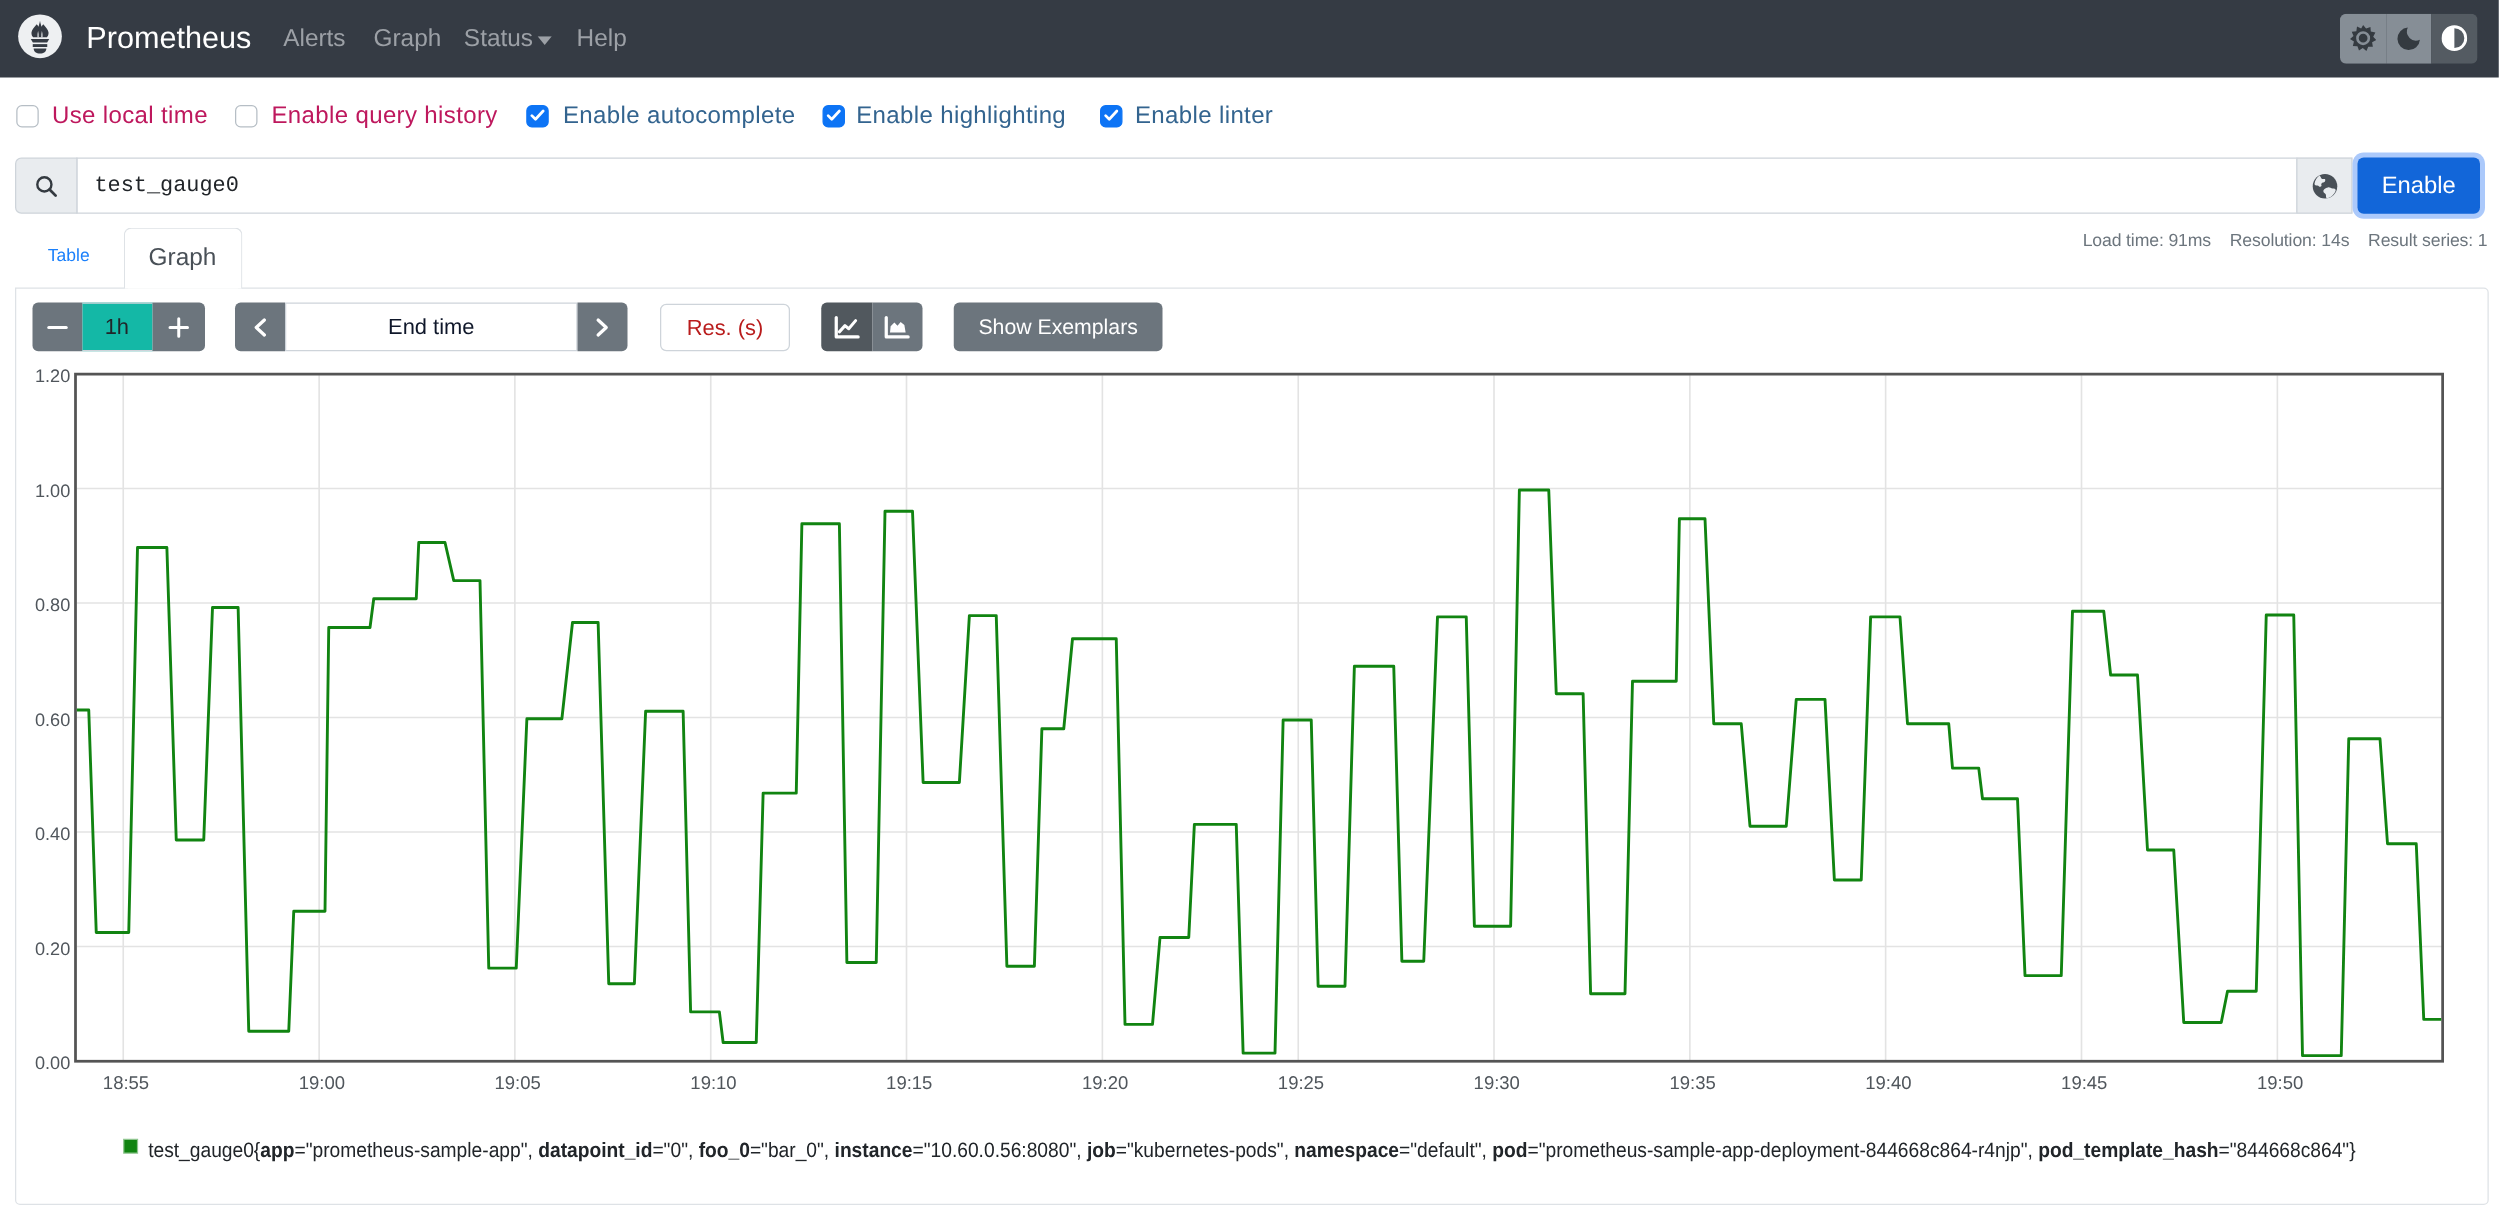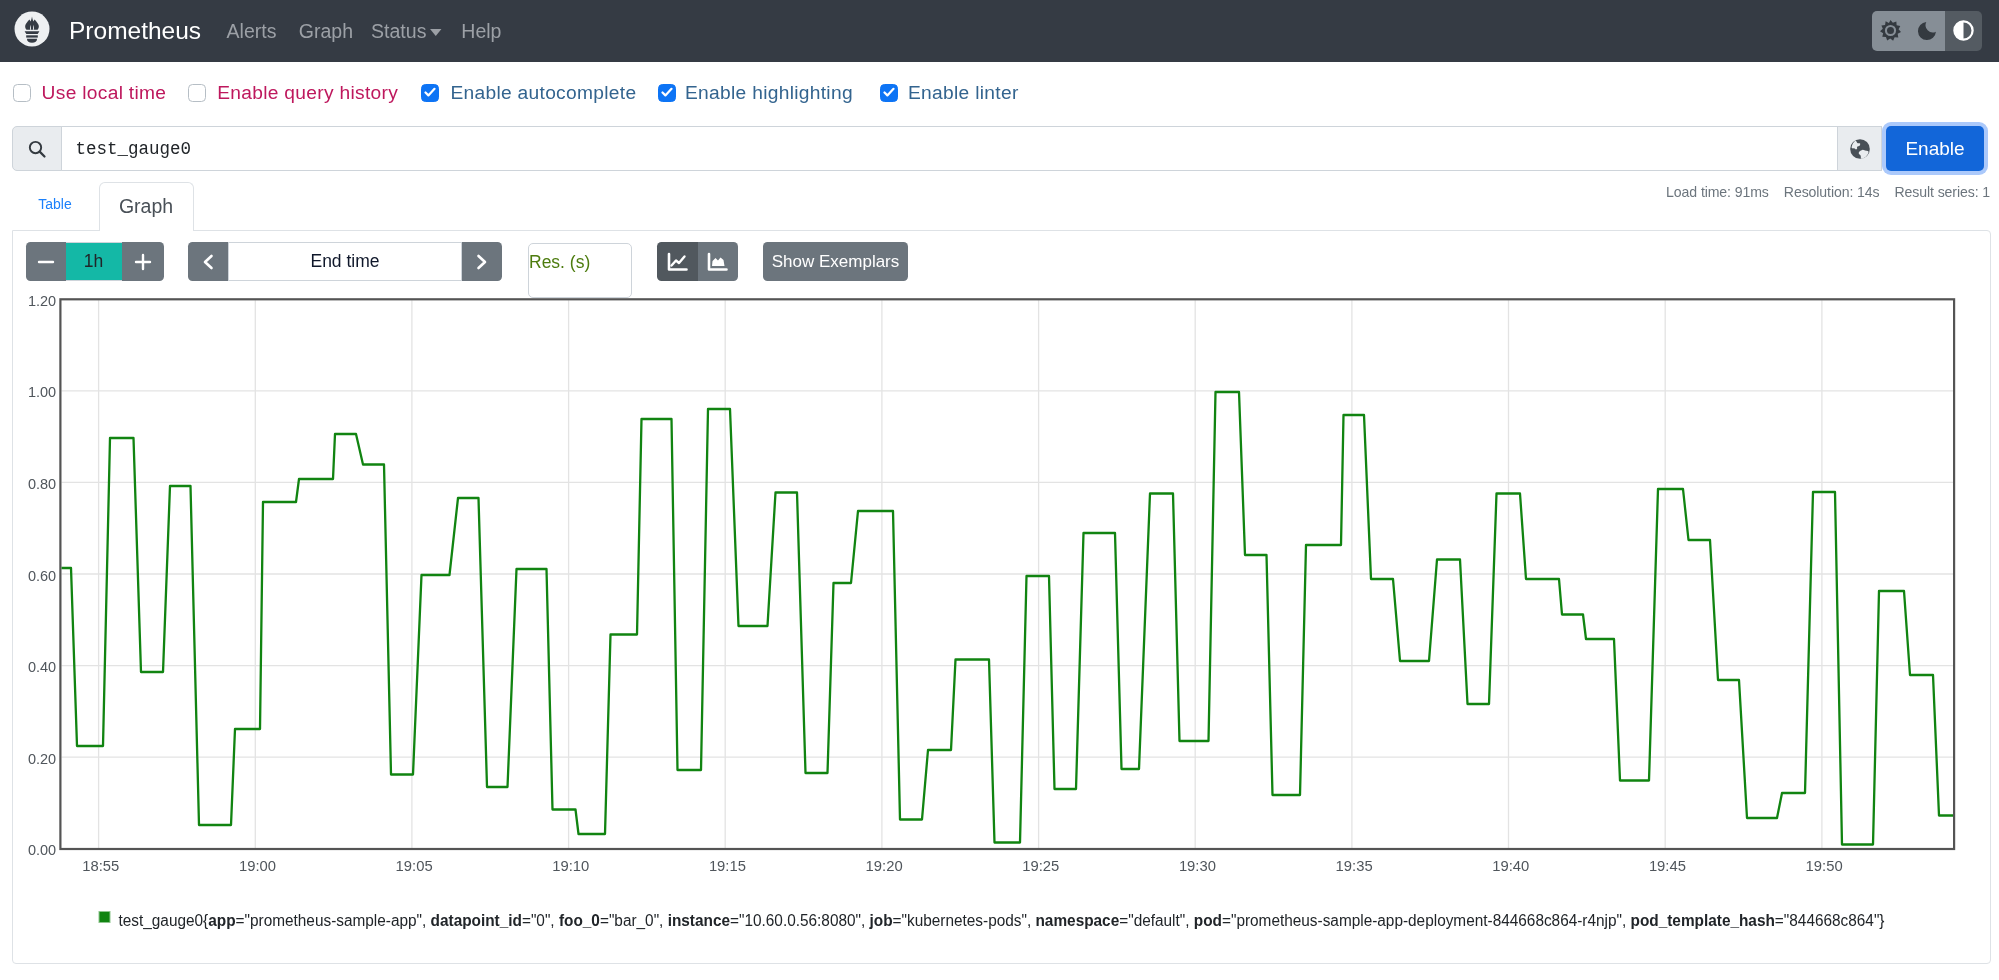--- a/index.html
+++ b/index.html
@@ -31,24 +31,24 @@
 #panel { left:12px; top:229.5px; width:1979px; height:734.5px; border:1.2px solid #dee2e6; border-radius:0 4px 4px 4px; background:#fff; }
 
 .tbtn { background:#6c757d; color:#fff; }
 .tb { top:242px; height:39px; }
 #tbminus { left:25.5px; width:40px; border-radius:4.5px 0 0 4.5px; }
 #tb1h { left:65.5px; width:56px; background:#14b8a6; border-top:1.2px solid #ced4da; border-bottom:1.2px solid #ced4da; text-align:center; line-height:37px; font-size:17.5px; color:#212529; }
 #tbplus { left:121.5px; width:42px; border-radius:0 4.5px 4.5px 0; }
 #tbleft { left:188px; width:40px; border-radius:4.5px 0 0 4.5px; }
 #tbend { left:228px; width:234px; background:#fff; border:1.2px solid #ced4da; text-align:center; line-height:37px; font-size:17.5px; color:#0f172a; }
 #tbright { left:462px; width:40px; border-radius:0 4.5px 4.5px 0; }
-#tbres { left:528px; top:243px; height:55px; width:104px; background:#fff; border:1.2px solid #ced4da; border-radius:5px; line-height:36px; font-size:17.5px; color:#4d7c0f; }
+#tbres { left:528px; top:243px; height:38px; width:104px; background:#fff; border:1.2px solid #ced4da; border-radius:5px; text-align:center; line-height:36px; font-size:17.5px; color:#b91c1c; }
 #tgl1 { left:657px; width:40.5px; border-radius:4.5px 0 0 4.5px; background:#51585e; }
 #tgl2 { left:697.5px; width:40px; border-radius:0 4.5px 4.5px 0; }
-#tbex { left:763px; width:145px; border-radius:4.5px; text-align:center; line-height:39px; font-size:17px; white-space:nowrap; }
+#tbex { left:763px; width:167px; border-radius:4.5px; text-align:center; line-height:39px; font-size:17px; white-space:nowrap; }
 .icnbtn { display:flex; align-items:center; justify-content:center; }
 </style>
 </head>
 <body>
 <div class="abs" id="navbar"></div>
 <svg class="abs" style="left:14px;top:10.5px" width="36" height="36" viewBox="0 0 36 36">
   <circle cx="18" cy="18" r="17.5" fill="#eef0f2"></circle>
   <path fill="#353b44" d="M18 5.6 C18.3 7.6 18.9 9 19.2 10.4 C19.7 9.6 20.2 8.9 20.6 8.4 C22.4 10.6 24.5 12.5 24.8 14.8 C25 16.5 24.4 17.9 23.5 18.8 L12.5 18.8 C11.6 17.9 11 16.5 11.2 14.8 C11.5 12.5 13.6 10.6 15.4 8.4 C15.8 8.9 16.3 9.6 16.8 10.4 C17.1 9 17.7 7.6 18 5.6 Z"></path>
   <path fill="#eef0f2" d="M16 18.8 C15.9 16.8 16.1 15.2 16.5 13.8 C16.9 15.3 17 17 16.95 18.8 Z"></path>
   <path fill="#eef0f2" d="M20 18.8 C20.1 16.8 19.9 15.2 19.5 13.8 C19.1 15.3 19 17 19.05 18.8 Z"></path>

